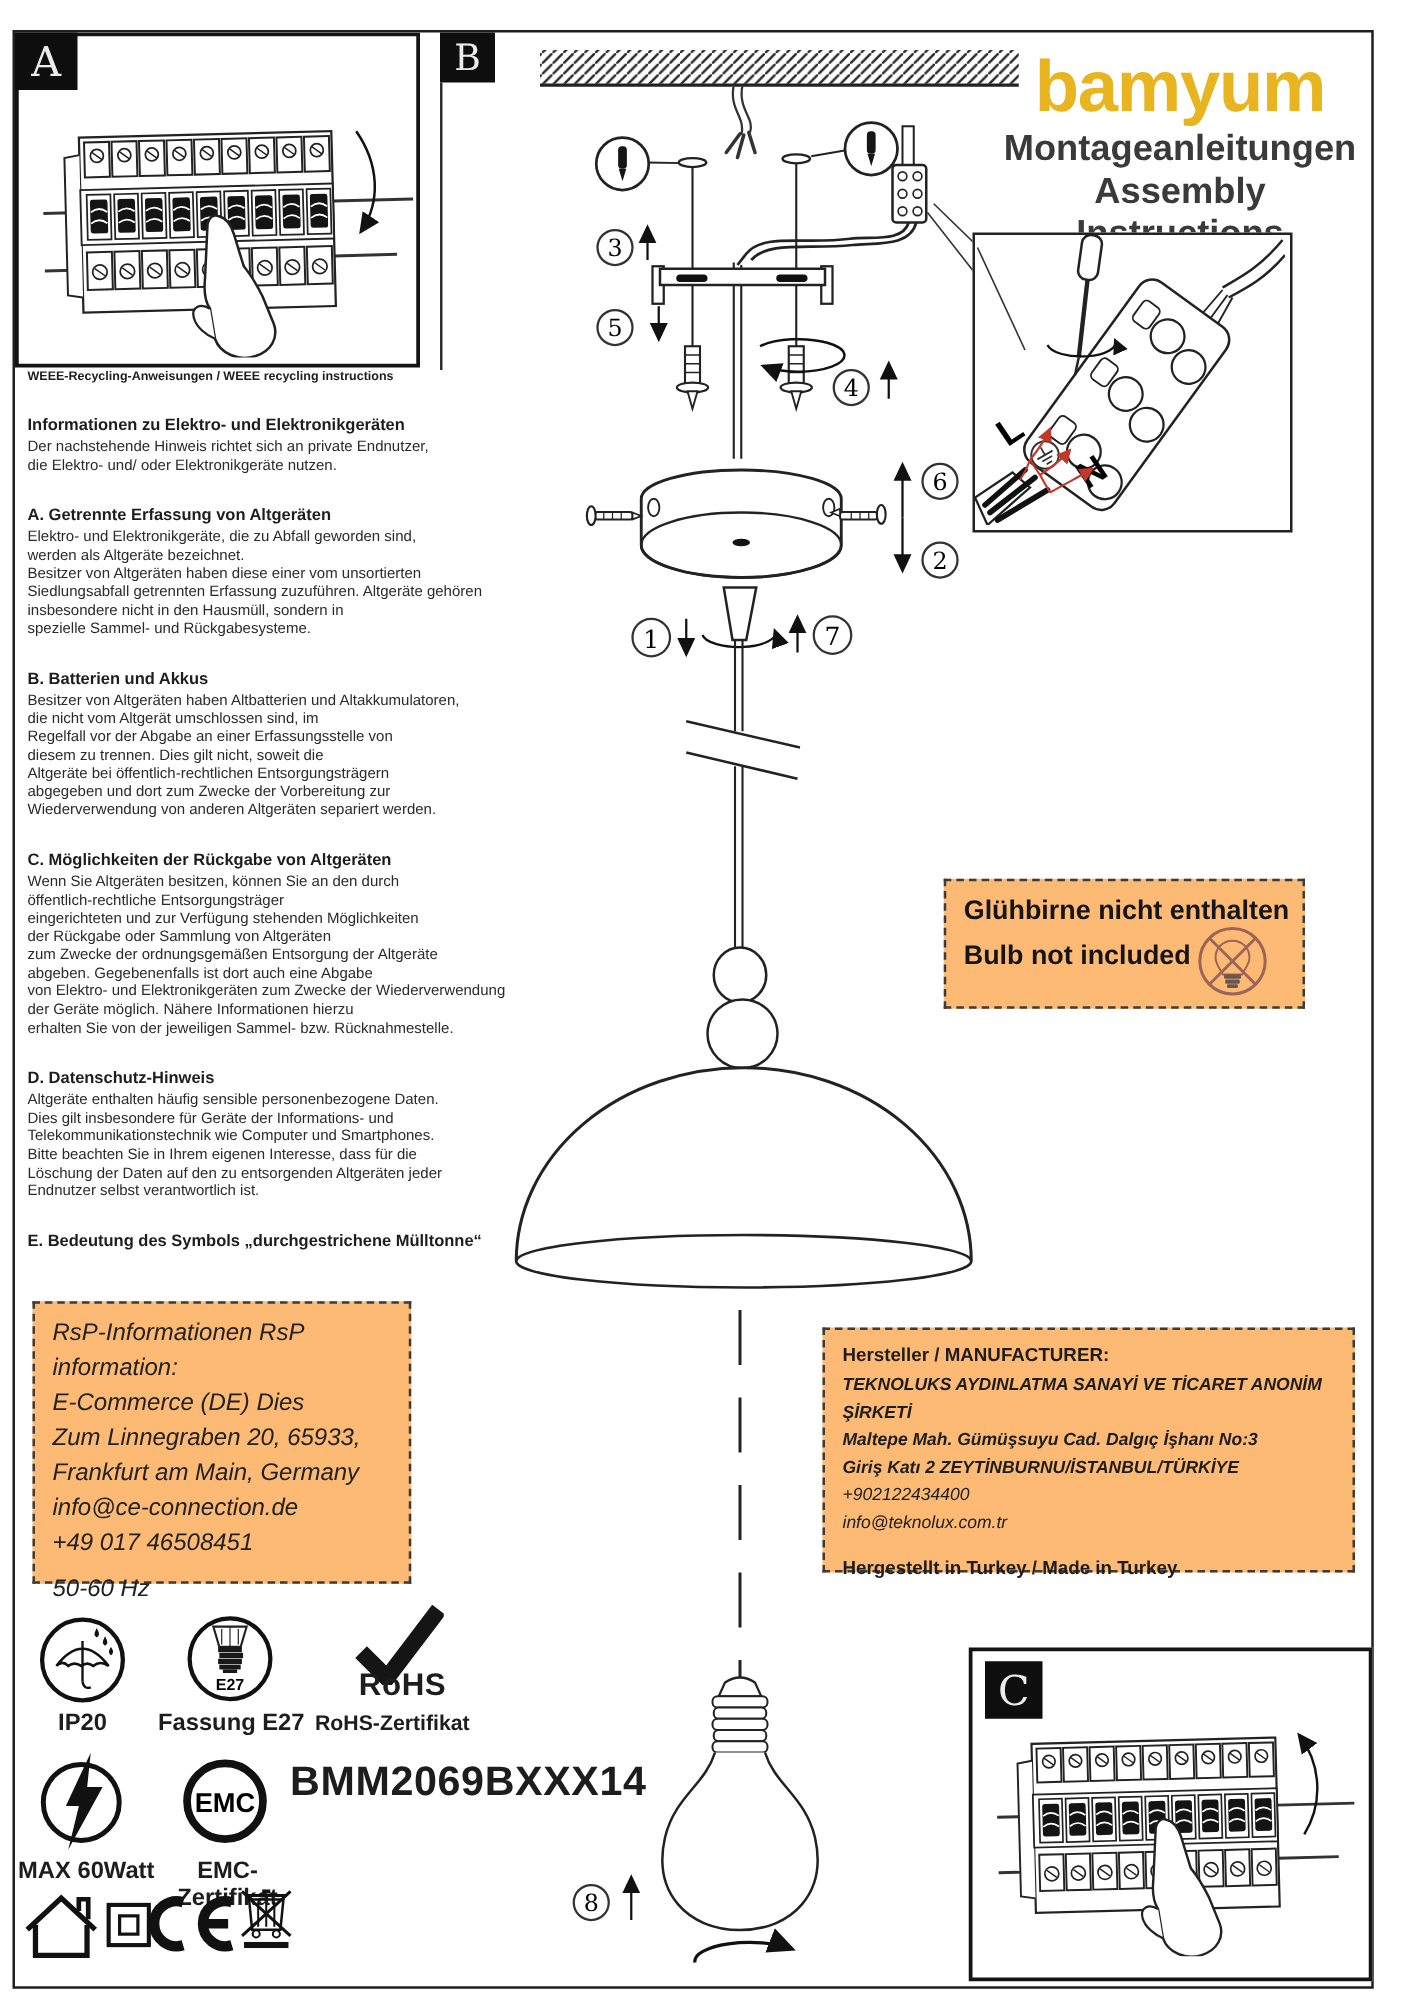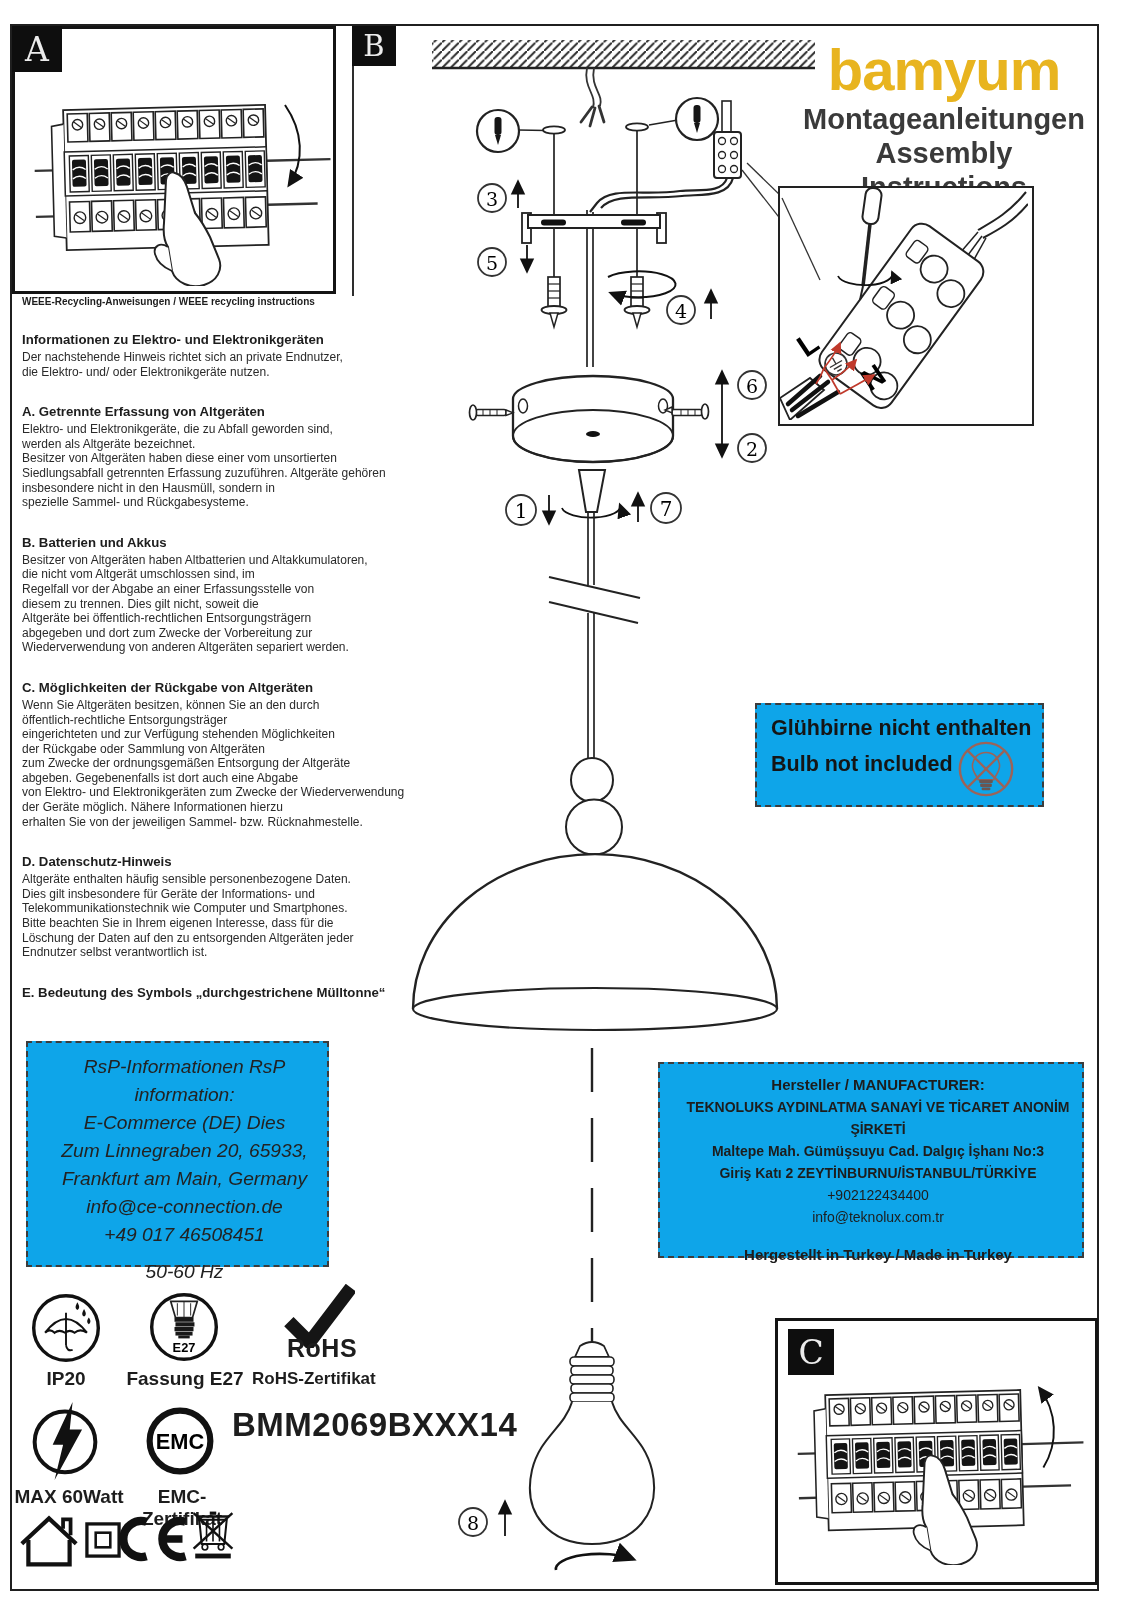--- a/index.html
+++ b/index.html
@@ -10,25 +10,25 @@
   .panel-box{border:3px solid #141414;background:#fff;}
   .plabel{background:#0e0e0e;color:#ececec;font-family:"DejaVu Serif",serif;
           font-size:33px;display:flex;align-items:center;justify-content:center;}
   .logo{font-size:58px;font-weight:bold;letter-spacing:-1px;line-height:64px;}
   .subtitle{font-size:29px;font-weight:600;color:#3a3a3a;line-height:34px;}
   .vline{background:#2e2e2e;}
   .w-col{left:22px;top:296px;width:405px;}
   .w-head{font-size:10px;font-weight:bold;margin-bottom:4px;}
   .w-title{font-size:13.2px;font-weight:bold;margin-top:25px;margin-bottom:3px;}
   .w-body{font-size:12px;line-height:14.6px;white-space:pre-line;color:#2a2a2a;}
-  .dash-box{border:2.5px dashed #3c3c3c;background:#0ea5e9;text-align:center;}
+  .dash-box{border:2.5px dashed #3c3c3c;background:#fdba74;}
   .rsp{font-size:19.2px;line-height:28px;color:#222;font-style:italic;}
   .rsp .gap{margin-top:9px;}
   .man-title{font-size:15px;font-weight:bold;line-height:22px;}
-  .man-line{font-size:14px;font-weight:bold;line-height:22px;}
+  .man-line{font-size:14px;font-weight:bold;line-height:22px;font-style:italic;}
   .man-thin{font-weight:normal;}
   .man-made{font-size:15px;font-weight:bold;margin-top:18px;}
   .bulb-note-txt{font-size:21.5px;font-weight:600;color:#151515;line-height:34px;}
   .icon-label{font-weight:bold;font-size:19px;text-align:center;}
   .rohs-word{font-weight:bold;font-size:25px;letter-spacing:0.5px;}
   .rohs-zert{font-weight:bold;font-size:17px;}
   .prod-code{font-size:33px;font-weight:bold;letter-spacing:0.5px;}
   svg{display:block;}
   svg text{font-family:"Liberation Sans",sans-serif;}
   svg text.stepnum{font-family:"DejaVu Serif",serif;}

